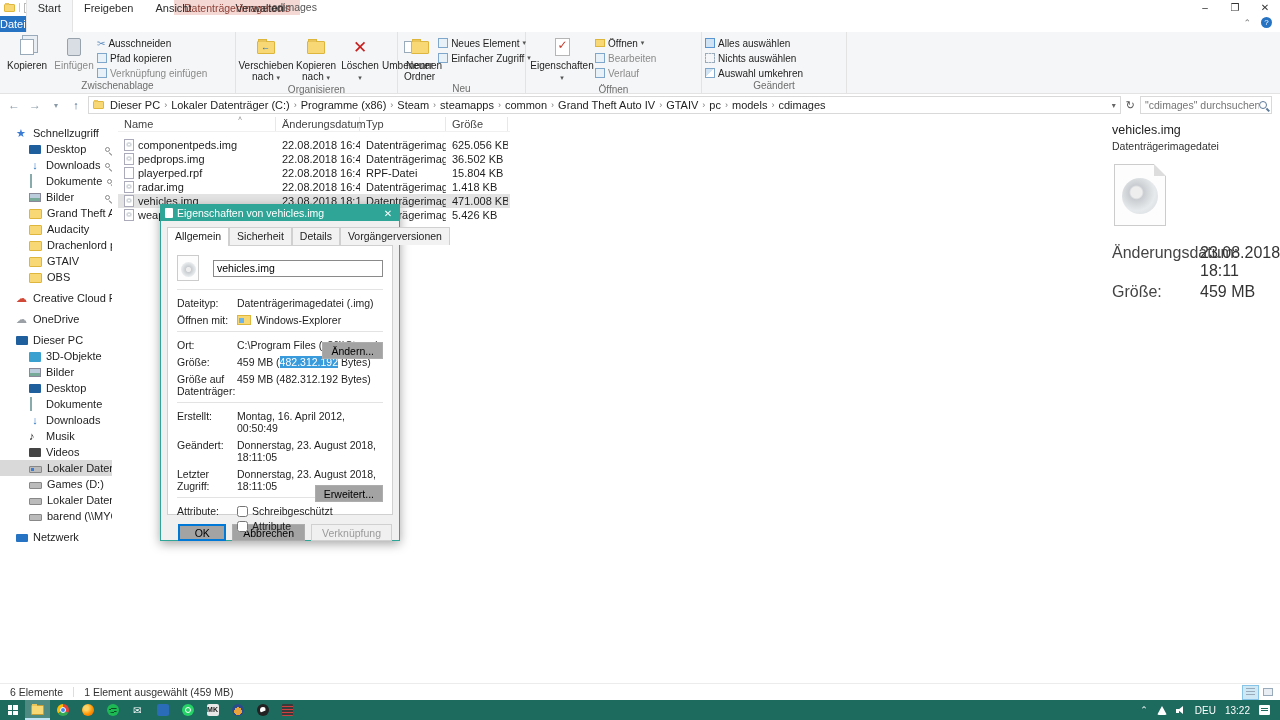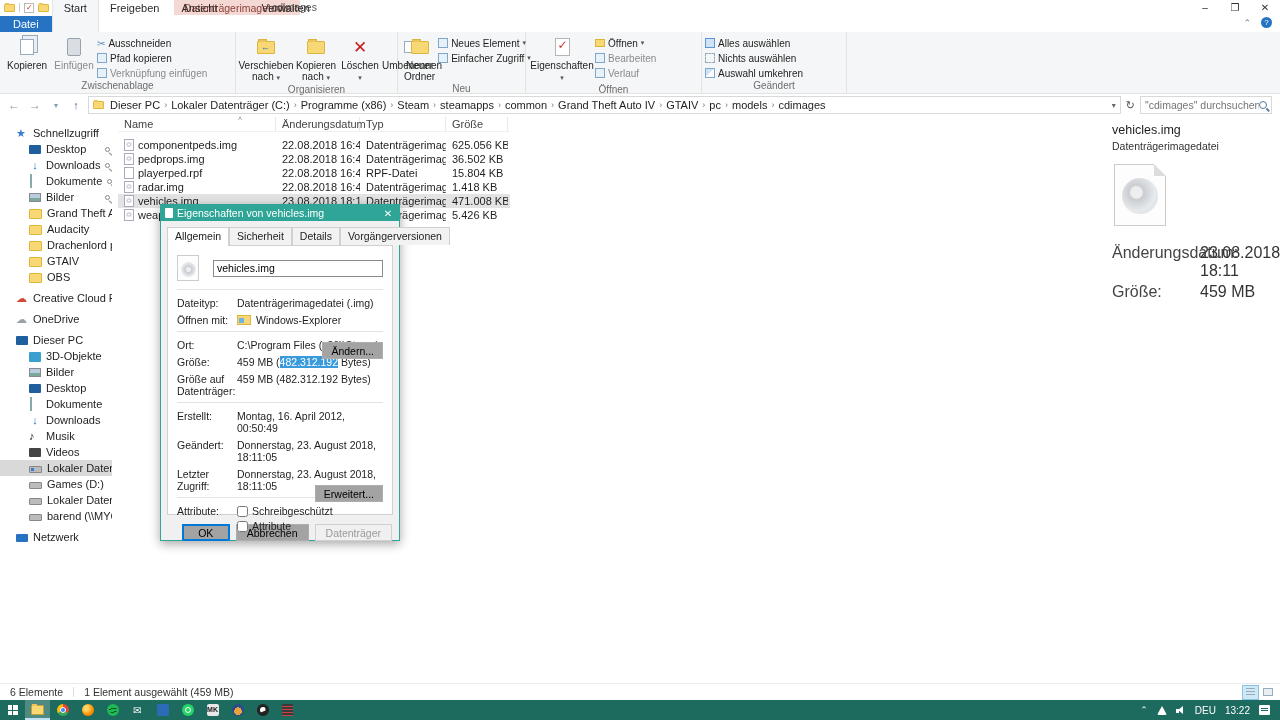--- a/index.html
+++ b/index.html
@@ -16,21 +16,21 @@
   .mini-check::after { content:'✓'; color:#c0392b; font-size:8px; position:absolute; left:1px; top:-1px; }
   .qat-arrow { font-size:7px; color:#444; }
   .context-tab { position:absolute; left:174px; top:0; height:15px; padding:0 10px; background:#f3d8d4; color:#8d4037; display:flex; align-items:center; font-size:10.5px; }
   .win-title { position:absolute; left:272px; top:1px; color:#555; font-size:10.5px; }
   .win-controls { margin-left:auto; display:flex; height:15px; }
   .win-controls .wc { width:30px; text-align:center; font-size:10px; color:#333; line-height:15px; cursor:default; }
 
   
   .tabs-row { height:17px; display:flex; align-items:flex-end; background:#fff; position:relative; }
   .rtab { padding:18px 11px; font-size:11px; color:#2b2b2b; }
-  .rtab.file { background:#2673c4; color:#fff; padding:2px 13px; }
+  .rtab.file { background:#2673c4; color:#fff; padding:2px 0; }
   .rtab.active { background:#f5f6f7; border:1px solid #e3e3e3; border-bottom:none; }
   .rtab.manage { margin-left:22px; }
   .tabs-right { position:absolute; right:8px; top:2px; display:flex; gap:10px; align-items:center; }
   .collapse-chev { color:#777; font-size:9px; }
   .help-circle { width:11px; height:11px; border-radius:50%; background:#2673c4; color:#fff; font-size:8px; text-align:center; line-height:11px; }
 
   
   .ribbon { height:62px; background:#f5f6f7; border-bottom:1px solid #e3e3e3; display:flex; }
   .rgroup { display:flex; flex-direction:column; border-right:1px solid #e3e3e3; padding:2px 3px 0; }
   .rg-content { flex:1; display:flex; align-items:flex-start; }
@@ -670,21 +670,21 @@
             <input type="checkbox" class="cb" style="">
             <span>Attribute</span>
           </span>
       </span>
       <button class="btn small" style="top:239px">Erweitert...</button>
     </div>
   </div>
   <div class="dlg-footer">
     <button class="btn okd">OK</button>
     <button class="btn wide">Abbrechen</button>
-    <button class="btn wide disabled">Datenträger</button>
+    <button class="btn wide disabled">Verknüpfung</button>
   </div>
 </div>
 
 <div class="statusbar">
   <span>6 Elemente</span>
   <span class="st-sep"></span>
   <span>1 Element ausgewählt (459 MB)</span>
   <div class="view-toggles">
     <span class="vt active">
         <span class="vt-lines"></span>

